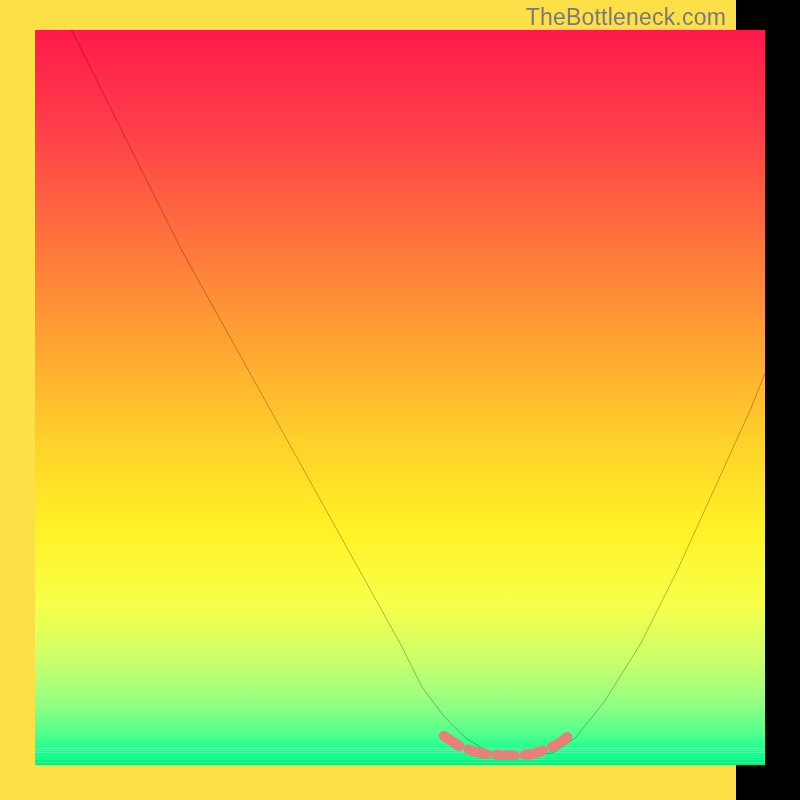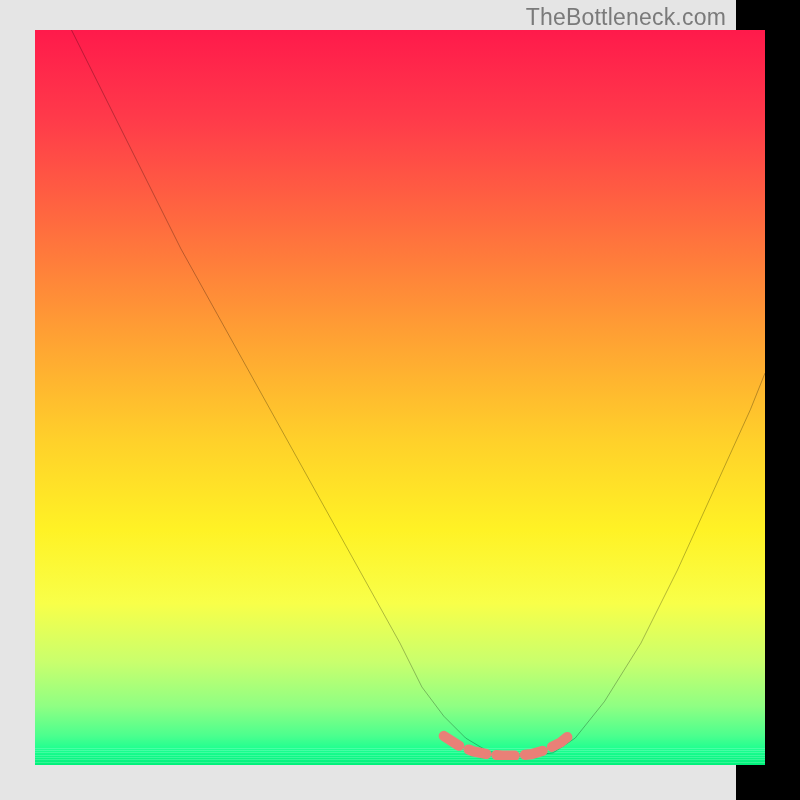--- a/index.html
+++ b/index.html
@@ -8,21 +8,21 @@
     width: 800px;
     height: 800px;
     background: #000;
     overflow: hidden;
     font-family: Arial, Helvetica, sans-serif;
   }
   .frame {
     position: relative;
     width: 736px;
     height: 800px;
-    background: #e5e5e5;
+    background: #fde047;
   }
   .watermark {
     position: absolute;
     top: 4px;
     right: 10px;
     color: #7a7a7a;
     font-size: 23px;
     font-weight: 400;
     letter-spacing: 0.2px;
     z-index: 10;

